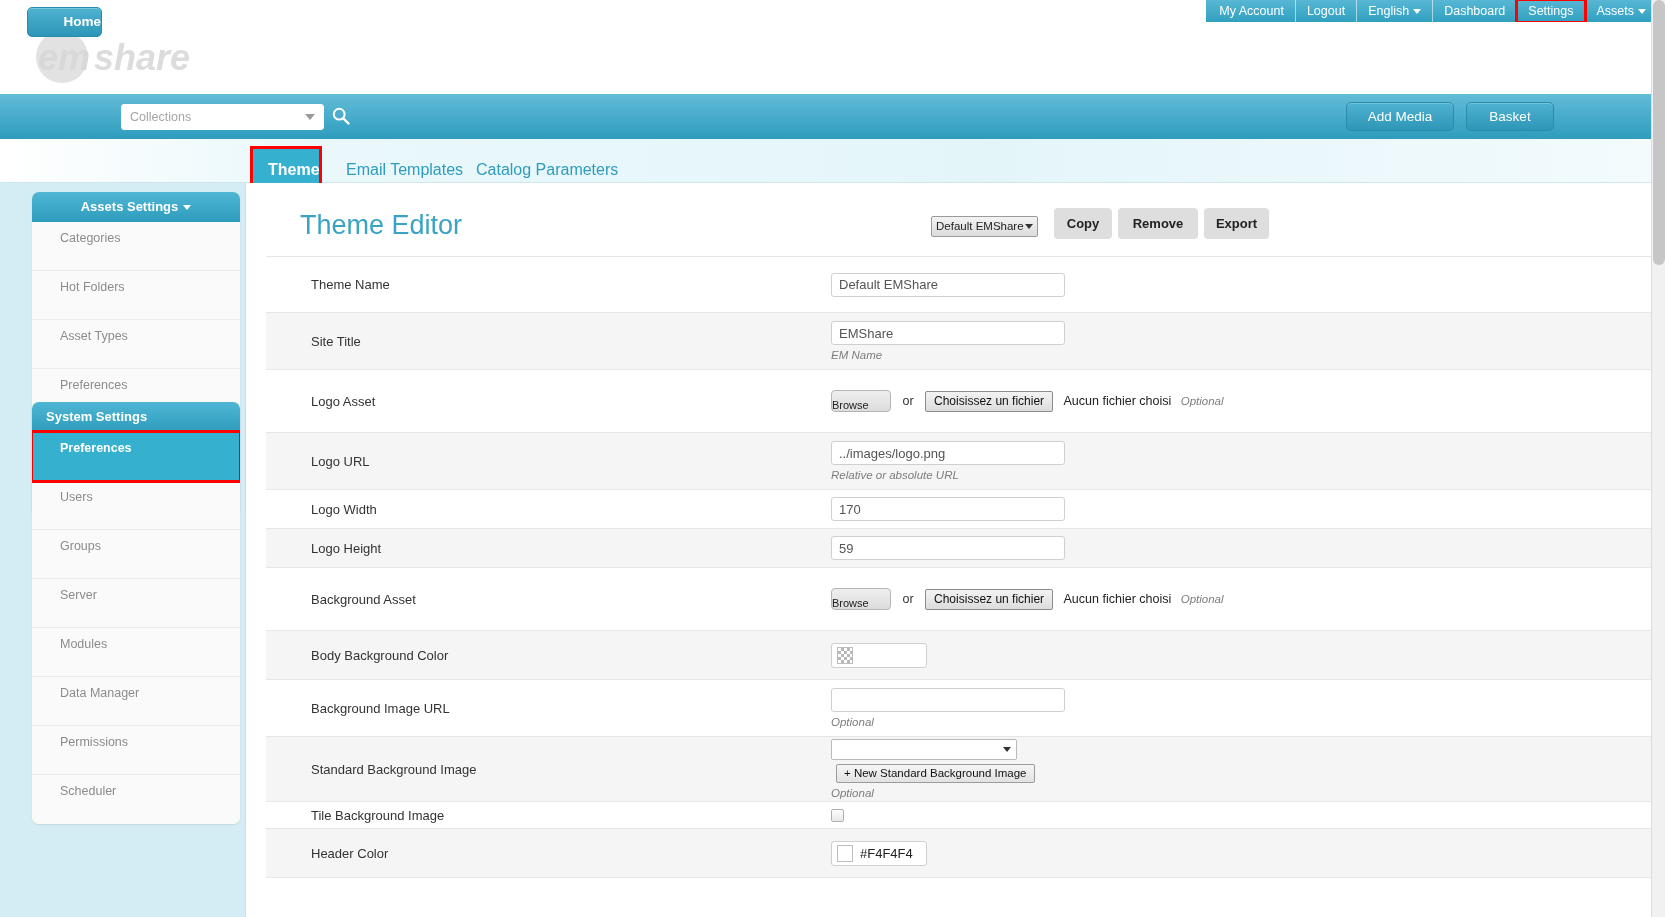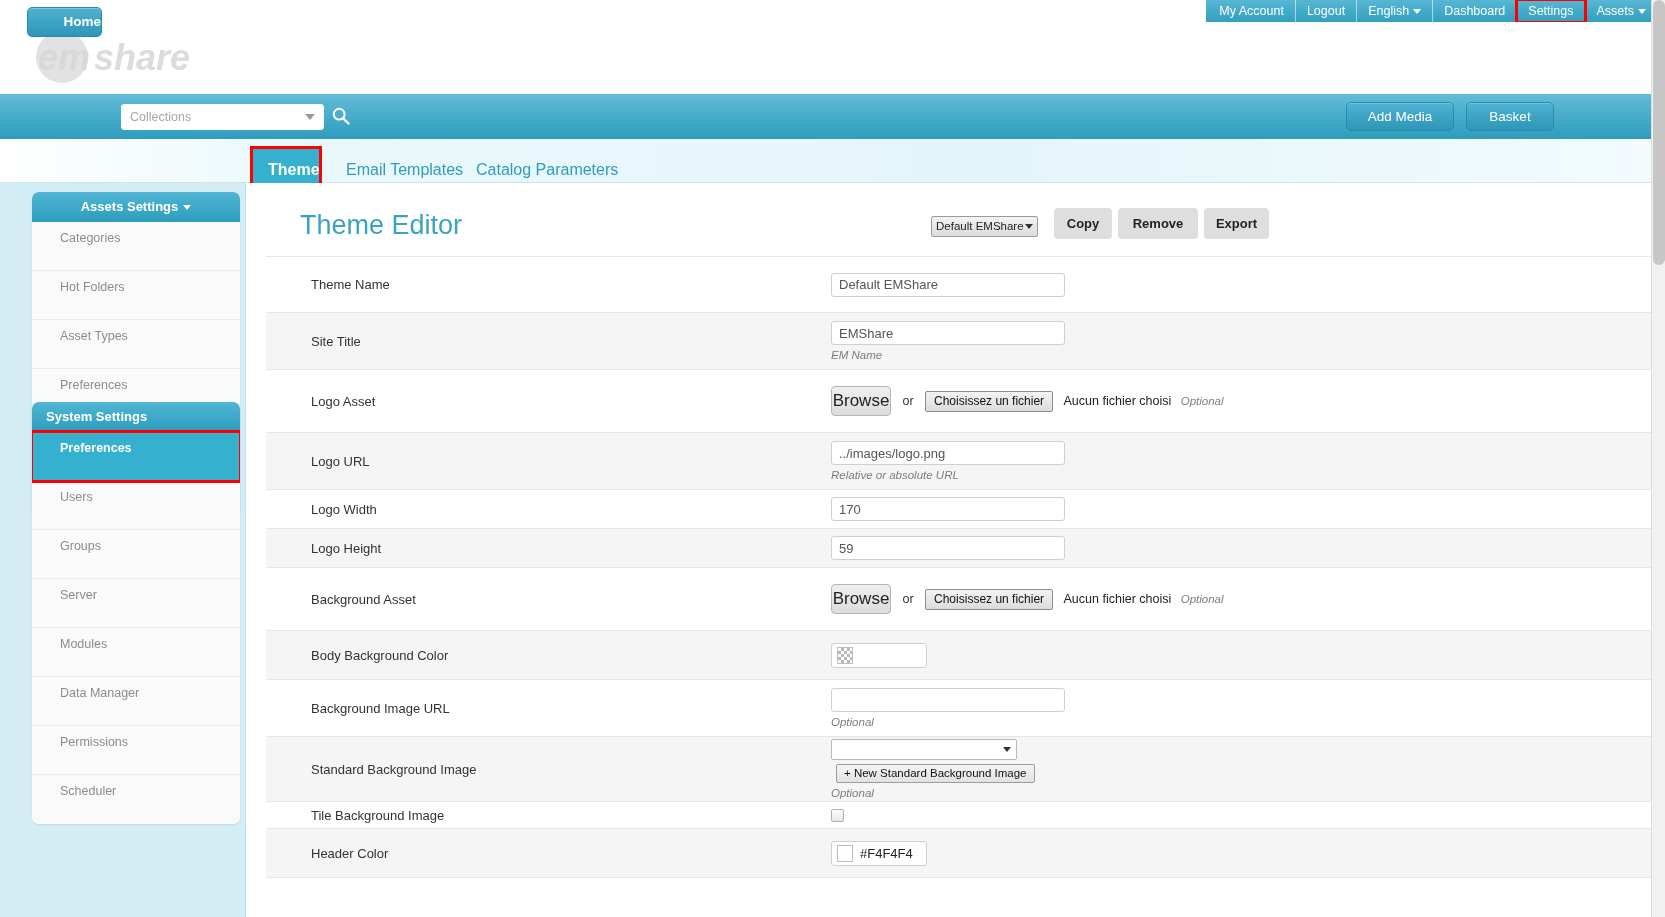--- a/index.html
+++ b/index.html
@@ -268,26 +268,26 @@
   .h-28 { height: 28px; }
   .h-40 { height: 40px; }
   .h-49 { height: 57px; }
   .h-50 { height: 50px; }
   .h-58 { height: 58px; }
   .h-64 { height: 64px; }
   .h-66 { height: 66px; }
 
   .browse-btn {
     display: inline-block;
-    width: 60px; height: 30px; line-height: 28px;
+    width: 60px; height: 22px; line-height: 28px;
     background: linear-gradient(#efefef,#dcdcdc);
     border: 1px solid #b5b5b5;
     border-radius: 4px;
-    font-size: 17px; color: #222;
-    text-align: center; cursor: pointer;
+    font-size: 11px; color: #222;
+    cursor: pointer;
     vertical-align: middle;
   }
   .or-txt {
     display: inline-block;
     font-size: 12.5px; color: #333;
     margin: 0 7px; vertical-align: middle;
   }
   .file-btn {
     display: inline-block;
     height: 21px; line-height: 19px;

